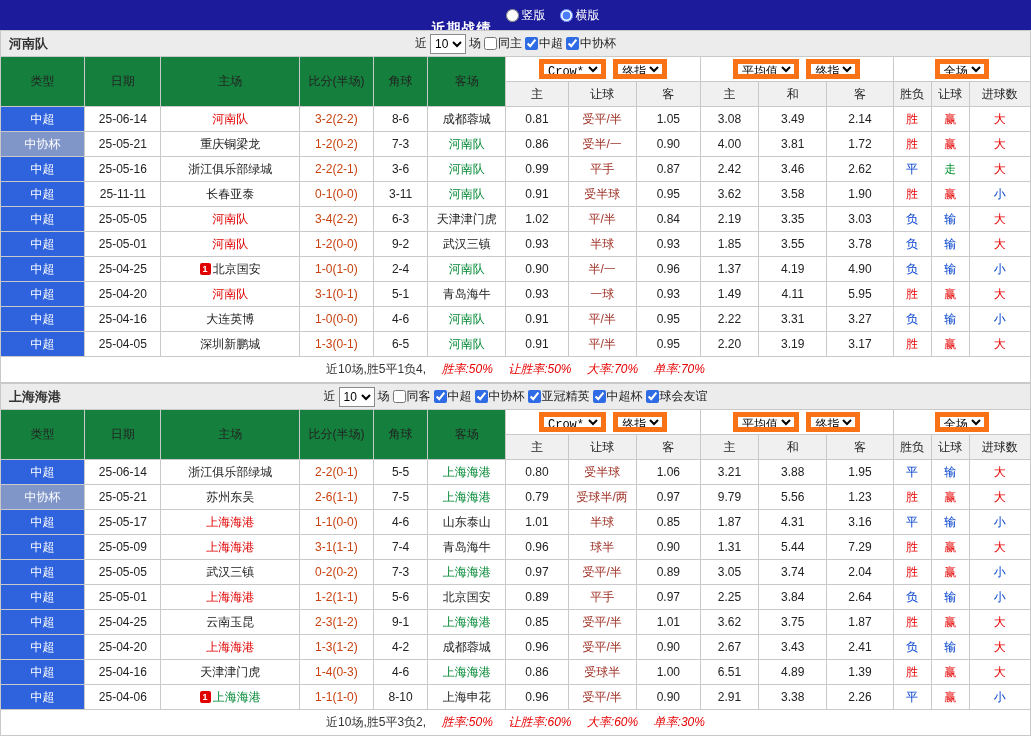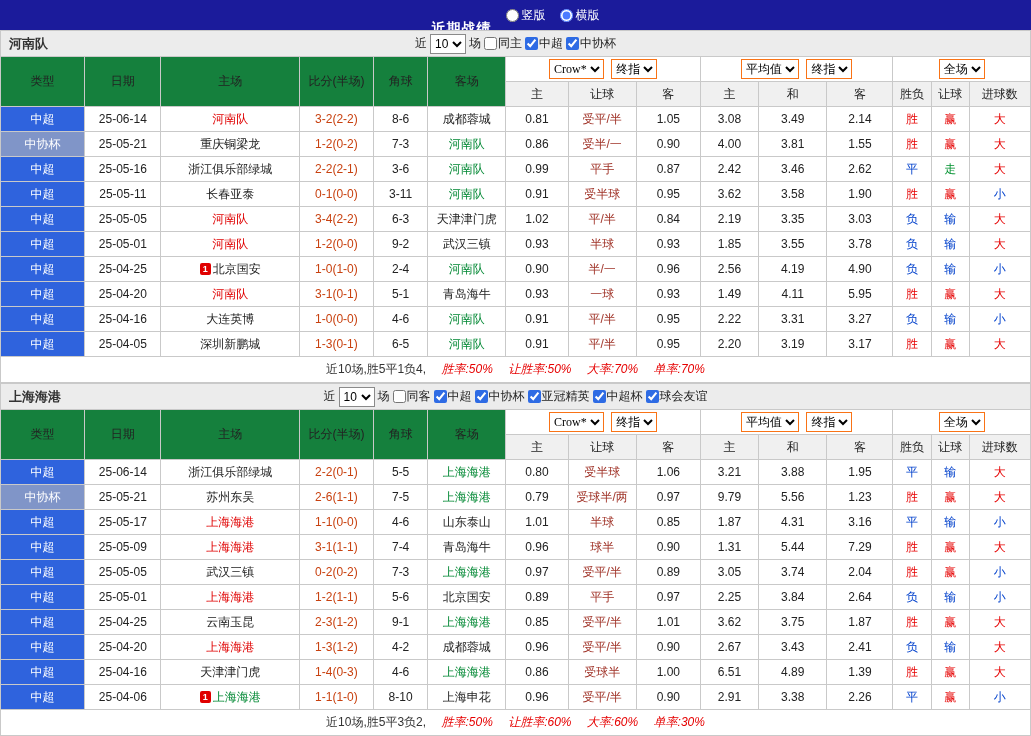--- a/index.html
+++ b/index.html
@@ -18,21 +18,21 @@
   .filter select { height: 20px; font-size: 12px; border: 1px solid #8a8a8a; background: #fff; font-family: inherit; }
   .cb { display: inline-flex; align-items: center; gap: 1px; cursor: pointer; }
   input[type=checkbox] { width: 13px; height: 13px; accent-color: #2e6be4; }
 
   
   table { width: 1031px; border-collapse: collapse; table-layout: fixed; }
   th, td { border: 1px solid #c9c9c9; font-size: 12px; font-weight: normal; text-align: center; height: 25px; padding: 0; white-space: nowrap; overflow: hidden; color: #222; }
   thead th.span-col { background: #15803d; }
   tr.sel-row th.selcell { background: #fff; }
   tr.lbl-row th { background: #f0f0f0; }
-  .selcell select { height: 20px; font-size: 12px; border: 1px solid #f97316; background: #fff; margin: 0 2px; font-family: Liberation Serif, serif; }
+  .selcell select { height: 20px; font-size: 12px; border: 5px solid #f97316; background: #fff; margin: 0 2px; font-family: Liberation Mono, monospace; }
 
   
   td.league-cell { color: #fff; }
   td.league-cell.csl { background: #2f63dd; }
   td.league-cell.cup { background: #8095c8; }
   td.score-cell { color: #c8410f; }
   td.handicap-cell { color: #a03328; margin-left: 36px; }
   .team-red { color: #e00000; }
   .team-green { color: #008833; }
   .res-red { color: #e60000; }
@@ -154,21 +154,21 @@
           <td class="date-cell">25-05-21</td>
           <td class="team-cell"><span>重庆铜梁龙</span></td>
           <td class="score-cell">1-2(0-2)</td>
           <td class="corner-cell">7-3</td>
           <td class="team-cell"><span class="team-green">河南队</span></td>
           <td class="odds-cell">0.86</td>
           <td class="handicap-cell">受半/一</td>
           <td class="odds-cell">0.90</td>
           <td class="odds-cell">4.00</td>
           <td class="odds-cell">3.81</td>
-          <td class="odds-cell">1.55</td>
+          <td class="odds-cell">1.72</td>
           <td class="result-cell res-red">胜</td>
           <td class="result-cell res-red">赢</td>
           <td class="result-cell res-red">大</td>
         </tr>
         <tr>
           <td class="league-cell csl">中超</td>
           <td class="date-cell">25-05-16</td>
           <td class="team-cell"><span>浙江俱乐部绿城</span></td>
           <td class="score-cell">2-2(2-1)</td>
           <td class="corner-cell">3-6</td>
@@ -178,21 +178,21 @@
           <td class="odds-cell">0.87</td>
           <td class="odds-cell">2.42</td>
           <td class="odds-cell">3.46</td>
           <td class="odds-cell">2.62</td>
           <td class="result-cell res-blue">平</td>
           <td class="result-cell res-green">走</td>
           <td class="result-cell res-red">大</td>
         </tr>
         <tr>
           <td class="league-cell csl">中超</td>
-          <td class="date-cell">25-05-11</td>
+          <td class="date-cell">25-11-11</td>
           <td class="team-cell"><span>长春亚泰</span></td>
           <td class="score-cell">0-1(0-0)</td>
           <td class="corner-cell">3-11</td>
           <td class="team-cell"><span class="team-green">河南队</span></td>
           <td class="odds-cell">0.91</td>
           <td class="handicap-cell">受半球</td>
           <td class="odds-cell">0.95</td>
           <td class="odds-cell">3.62</td>
           <td class="odds-cell">3.58</td>
           <td class="odds-cell">1.90</td>
@@ -237,21 +237,21 @@
         <tr>
           <td class="league-cell csl">中超</td>
           <td class="date-cell">25-04-25</td>
           <td class="team-cell"><span class="badge">1</span><span>北京国安</span></td>
           <td class="score-cell">1-0(1-0)</td>
           <td class="corner-cell">2-4</td>
           <td class="team-cell"><span class="team-green">河南队</span></td>
           <td class="odds-cell">0.90</td>
           <td class="handicap-cell">半/一</td>
           <td class="odds-cell">0.96</td>
-          <td class="odds-cell">2.56</td>
+          <td class="odds-cell">1.37</td>
           <td class="odds-cell">4.19</td>
           <td class="odds-cell">4.90</td>
           <td class="result-cell res-blue">负</td>
           <td class="result-cell res-blue">输</td>
           <td class="result-cell res-blue">小</td>
         </tr>
         <tr>
           <td class="league-cell csl">中超</td>
           <td class="date-cell">25-04-20</td>
           <td class="team-cell"><span class="team-red">河南队</span></td>

